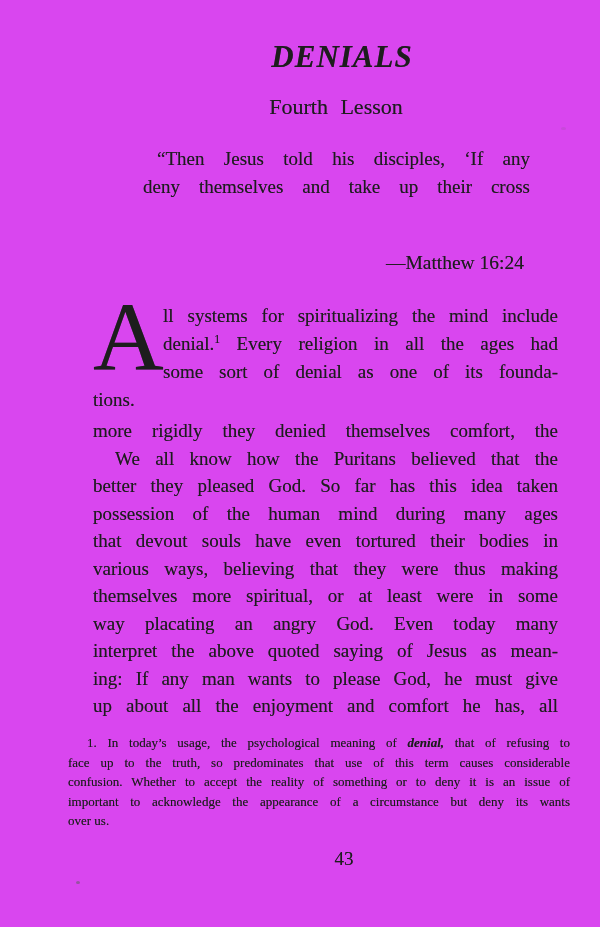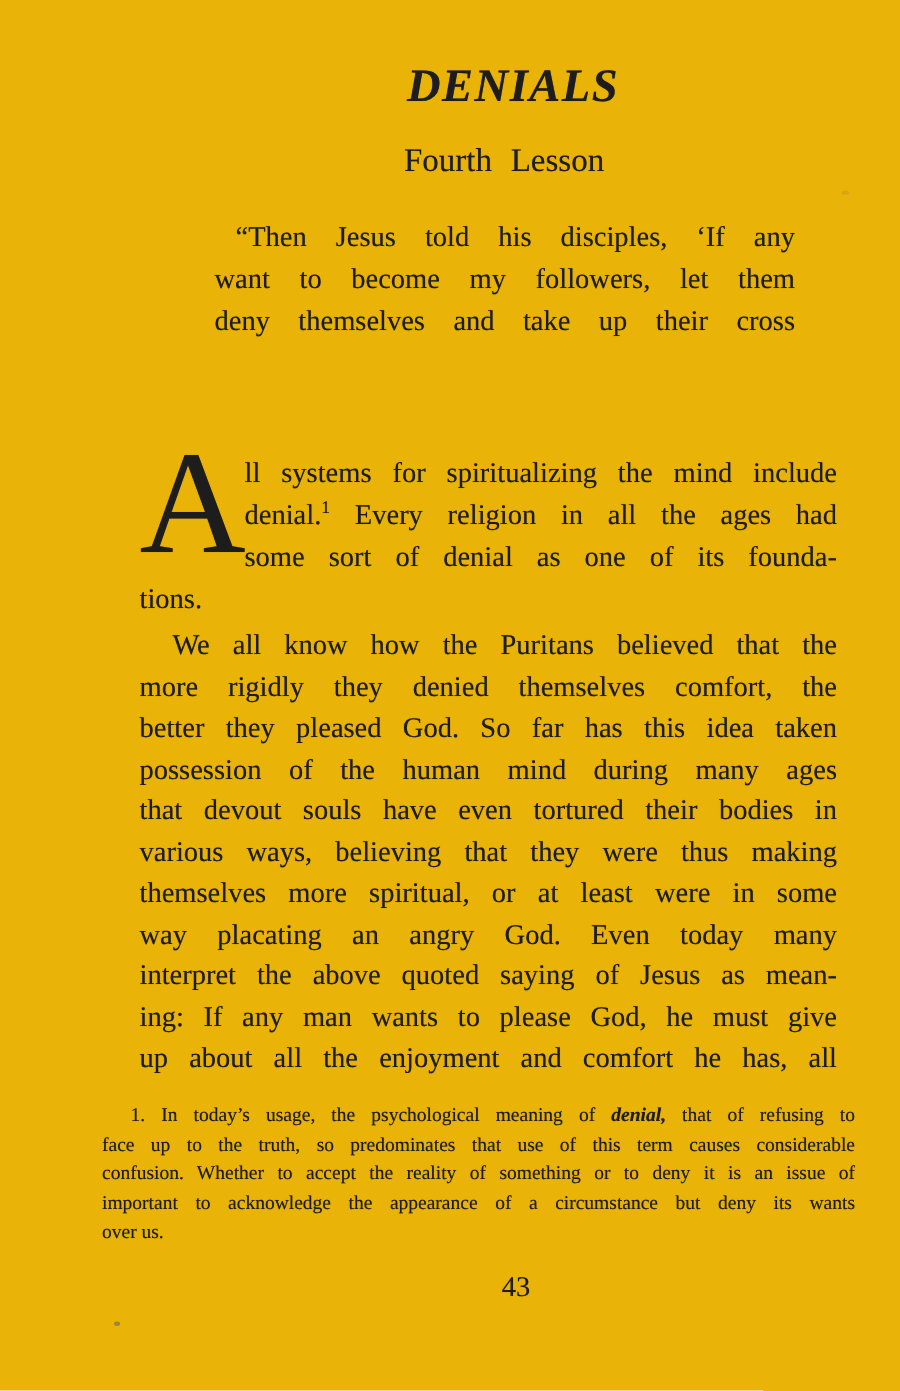--- a/index.html
+++ b/index.html
@@ -5,21 +5,21 @@
   html, body {
     margin: 0;
     padding: 0;
     background: #f4f4f2;
   }
   .page {
     position: relative;
     width: 600px;
     height: 927px;
     margin: 0 auto;
-    background: #eab308;
+    background: #d946ef;
     font-family: "Liberation Serif", serif;
     color: #1d1d1d;
     overflow: hidden;
     text-shadow: 0 0 0.5px rgba(25,25,25,0.55);
   }
   .chapter-title {
     position: absolute;
     top: 39px;
     left: 0;
     width: 600px;
@@ -128,36 +128,36 @@
 <body>
 
 <div class="page">
 
   <div class="chapter-title">DENIALS</div>
 
   <div class="lesson-subtitle">Fourth Lesson</div>
 
   <div class="epigraph">
     <div class="j indent-first">“Then Jesus told his disciples, ‘If any</div>
-    <div class="j">want to become my followers, let them</div>
     <div class="j">deny themselves and take up their cross</div>
   </div>
 
+  <div class="epigraph-attribution">—Matthew 16:24</div>
 
   <div class="para-opening">
     <span class="dropcap">A</span>
     <div class="j indent-beside-cap">ll systems for spiritualizing the mind include</div>
     <div class="j indent-beside-cap"><span>denial.</span><sup class="fn-ref">1</sup><span> Every religion in all the ages had</span></div>
     <div class="j indent-beside-cap">some sort of denial as one of its founda-</div>
     <div class="jl">tions.</div>
   </div>
 
   <div class="para-main">
+    <div class="j">more rigidly they denied themselves comfort, the</div>
     <div class="j indent-para">We all know how the Puritans believed that the</div>
-    <div class="j">more rigidly they denied themselves comfort, the</div>
     <div class="j">better they pleased God. So far has this idea taken</div>
     <div class="j">possession of the human mind during many ages</div>
     <div class="j">that devout souls have even tortured their bodies in</div>
     <div class="j">various ways, believing that they were thus making</div>
     <div class="j">themselves more spiritual, or at least were in some</div>
     <div class="j">way placating an angry God. Even today many</div>
     <div class="j">interpret the above quoted saying of Jesus as mean-</div>
     <div class="j">ing: If any man wants to please God, he must give</div>
     <div class="j">up about all the enjoyment and comfort he has, all</div>
   </div>

